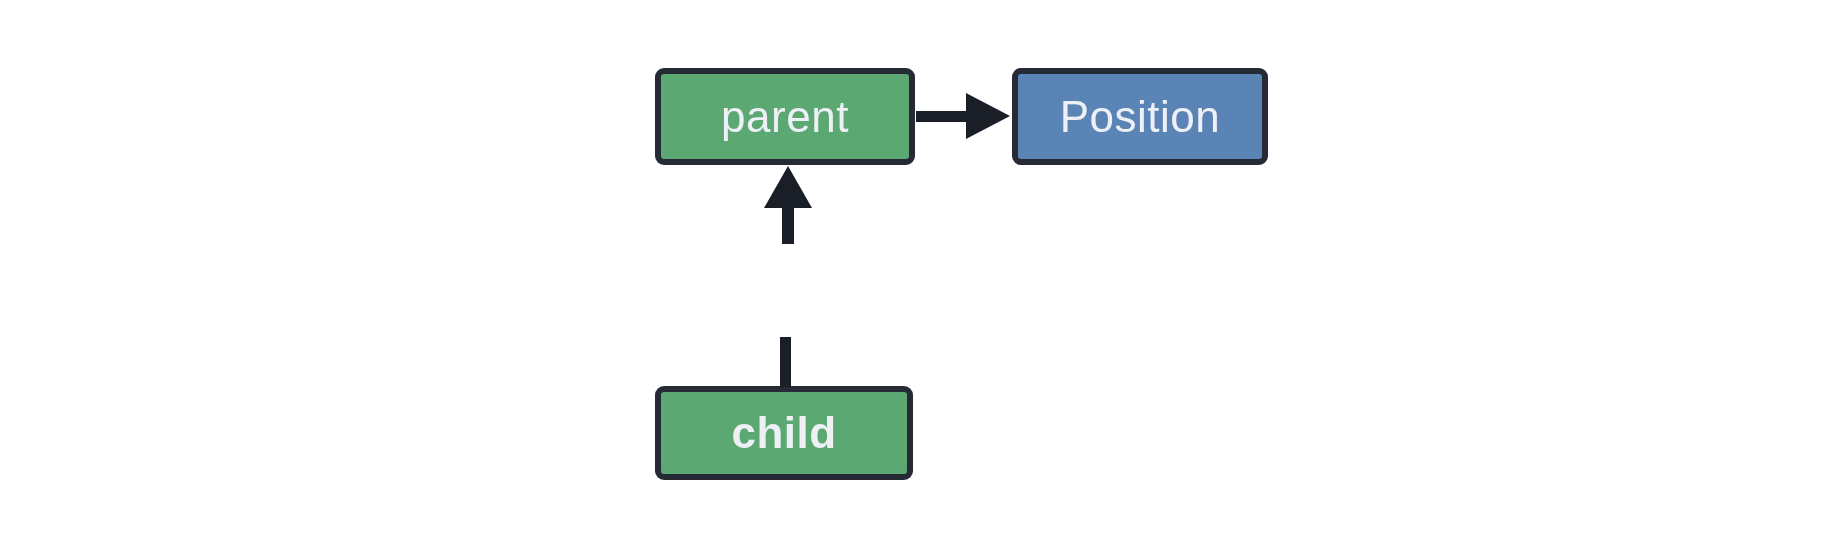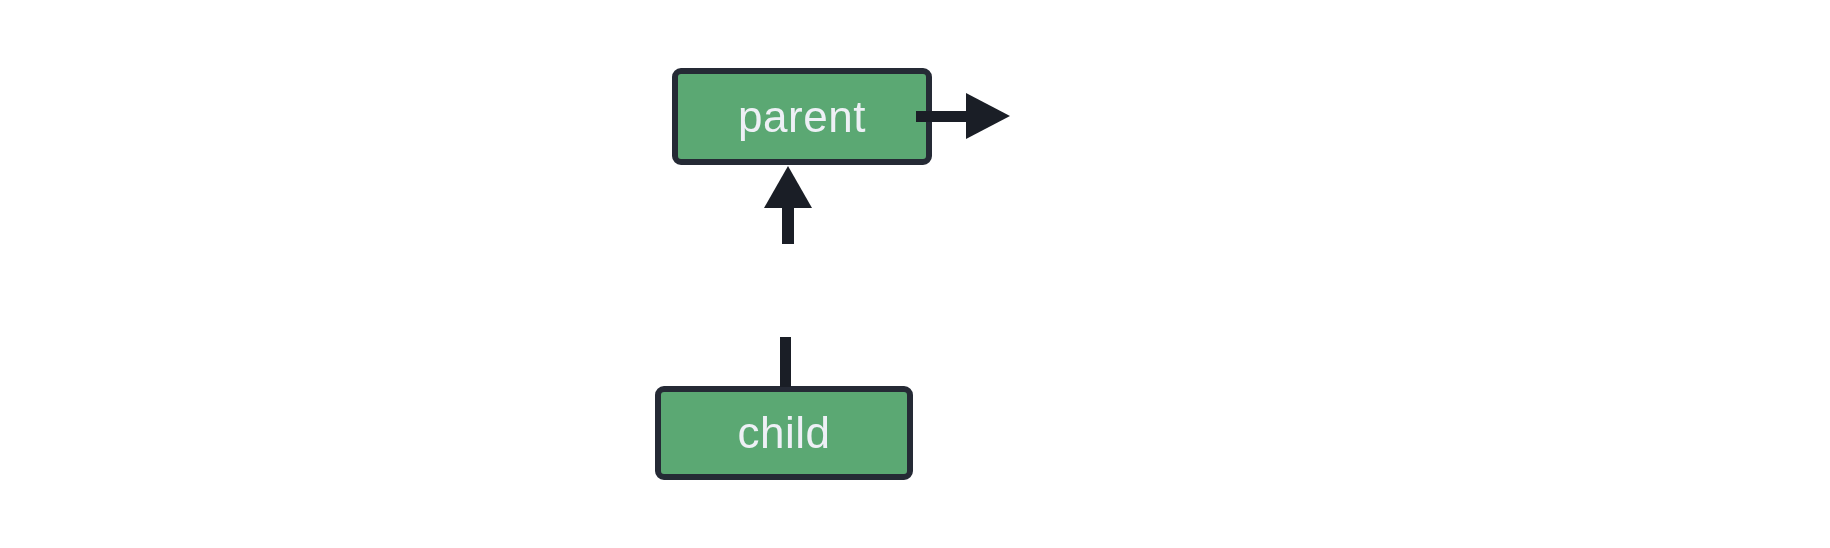--- a/index.html
+++ b/index.html
@@ -31,24 +31,24 @@
   .node .label {
     color: var(--label-color);
     font-size: 44px;
     line-height: 1;
     letter-spacing: 0.5px;
     white-space: nowrap;
   }
   .node.green { background: var(--entity-fill); }
   .node.blue  { background: var(--relation-fill); }
 
-  #node-parent   { left: 672px;  top: 68px;  width: 260px; height: 97px; }
+  #node-parent   { left: 655px;  top: 68px;  width: 260px; height: 97px; }
   #node-position { left: 1012px; top: 68px;  width: 256px; height: 97px; }
   #node-childof  { left: 655px;  top: 243px; width: 260px; height: 95px; }
-  #node-child    { left: 655px;  top: 386px; width: 258px; height: 94px; }
+  #node-child    { left: 655px;  top: 386px; width: 258px; height: 94px; font-weight: bold; }
 
   
   .hstem {
     position: absolute;
     left: 916px; top: 111px;
     width: 54px; height: 11px;
     background: var(--edge-color);
   }
   .hhead {
     position: absolute;
@@ -85,20 +85,23 @@
 </style>
 </head>
 <body>
 
 <div class="canvas">
 
   <div class="node green" id="node-parent">
     <span class="label">parent</span>
   </div>
 
+  <div class="node blue" id="node-position">
+    <span class="label">Position</span>
+  </div>
 
 
   <div class="node green" id="node-child">
     <span class="label">child</span>
   </div>
 
   <div class="hstem"></div>
   <div class="hhead"></div>
 
   <div class="vhead"></div>

